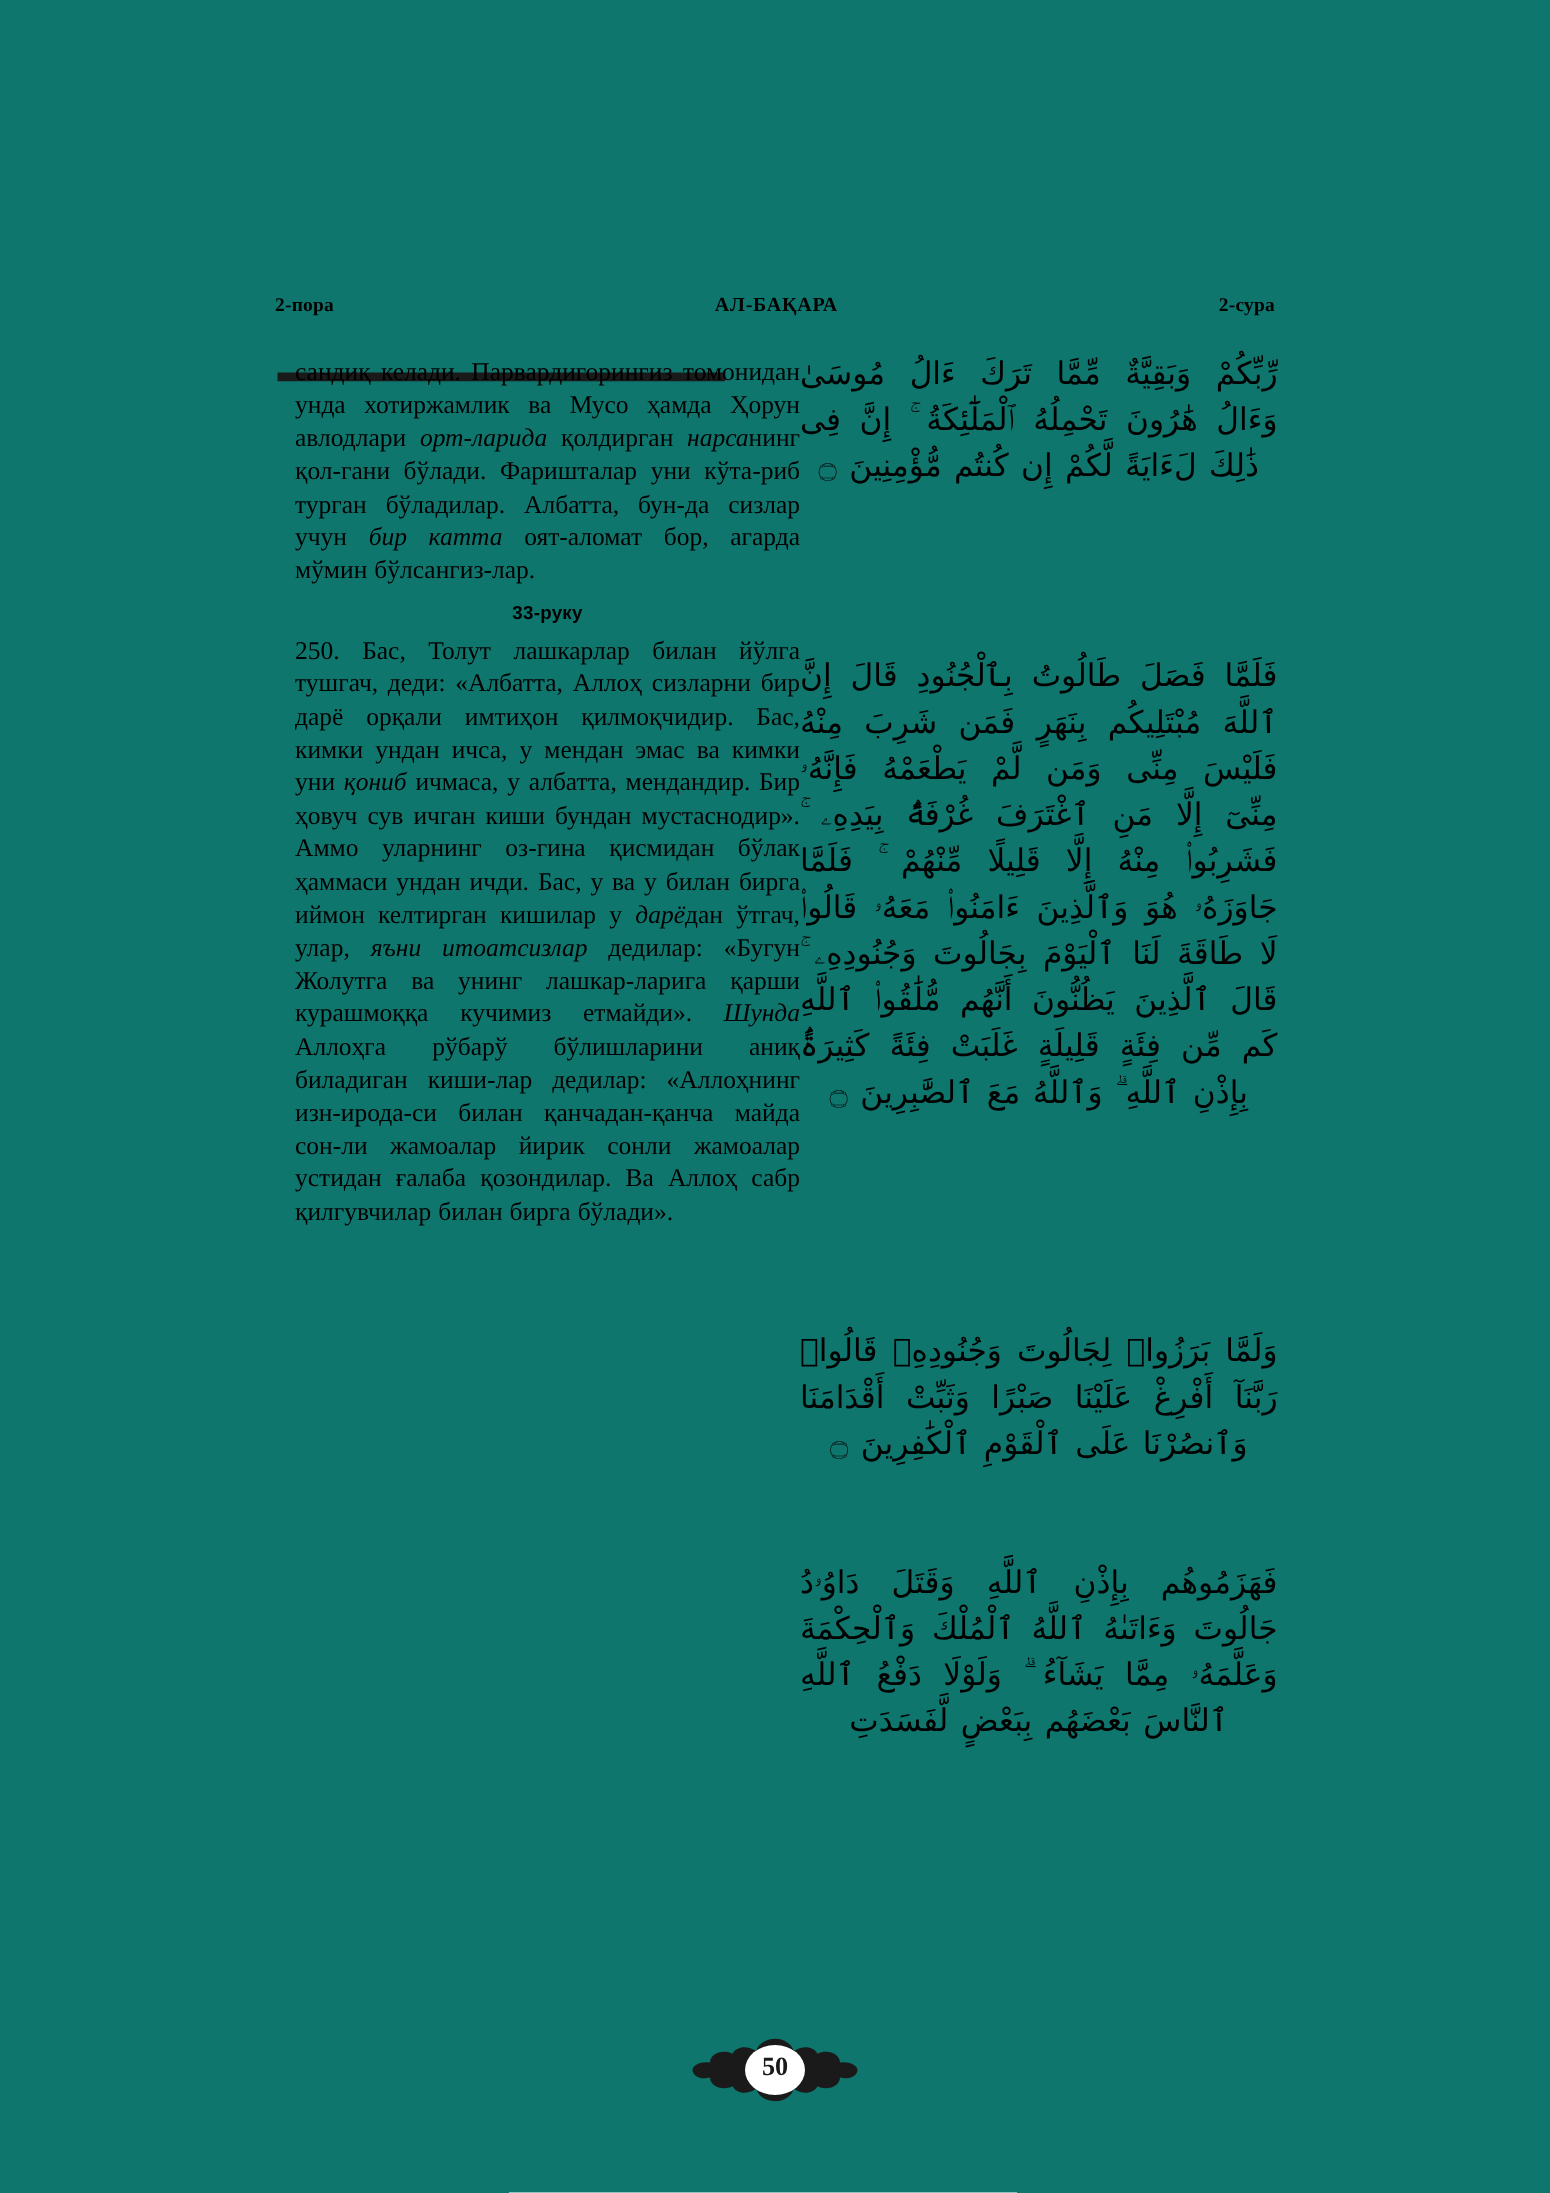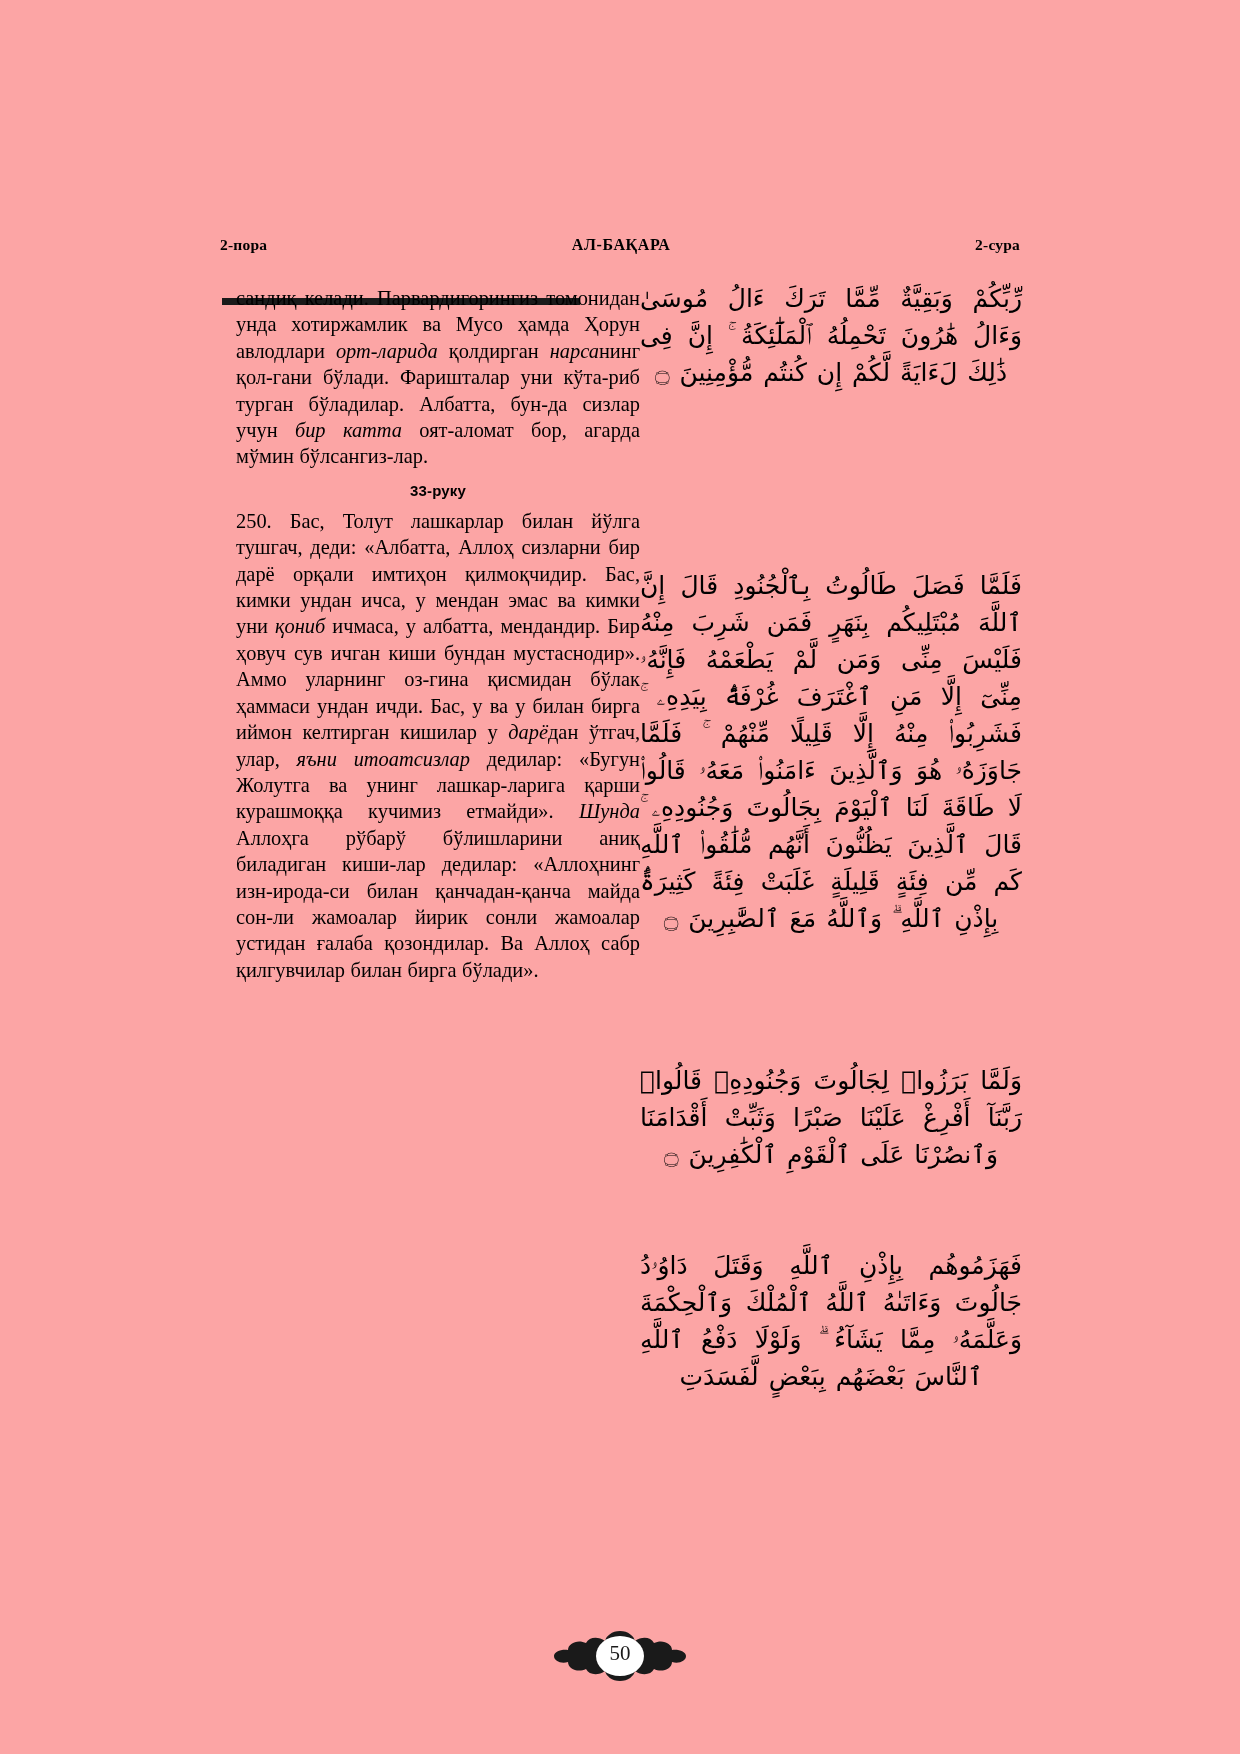--- a/index.html
+++ b/index.html
@@ -4,21 +4,21 @@
 <style>
   html, body {
     margin: 0;
     padding: 0;
     background: #ffffff;
   }
   .page {
     position: relative;
     width: 1240px;
     height: 1754px;
-    background: #fca5a5;
+    background: #0f766e;
     overflow: hidden;
     font-family: "Liberation Serif", "DejaVu Serif", serif;
     color: #000000;
   }
 
   
   .running-head {
     position: absolute;
     left: 220px;
     top: 236px;
@@ -87,21 +87,21 @@
     text-align: justify;
     text-align-last: center;
     font-family: "DejaVu Sans", "Liberation Sans", sans-serif;
     font-size: 25px;
     line-height: 37px;
     color: #000;
     letter-spacing: 0px;
     word-spacing: 2px;
   }
   .ab-1 { position: absolute; left: 0;   top: 8px;   width: 382px; }
-  .ab-2 { position: absolute; left: 0;   top: 250px; width: 382px; margin-top: 45px; }
+  .ab-2 { position: absolute; left: 0;   top: 250px; width: 382px; }
   .ab-3 { position: absolute; left: 0;   top: 790px; width: 382px; }
   .ab-4 { position: absolute; left: 0;   top: 975px; width: 382px; }
 
   
   .page-number-wrap {
     position: absolute;
     left: 0;
     right: 0;
     top: 1625px;
     display: flex;
@@ -109,21 +109,21 @@
     align-items: center;
     pointer-events: none;
   }
   .page-number-wrap .orn { display: block; }
   .page-number-wrap .pn-text {
     position: absolute;
     left: 0; right: 0;
     top: 16px;
     text-align: center;
     font-family: "Liberation Serif", "DejaVu Serif", serif;
-    font-weight: normal;
+    font-weight: bold;
     font-size: 21px;
     color: #1a1a1a;
   }
 </style>
 </head>
 <body>
 
 <div class="page">
 
   <div class="running-head">

